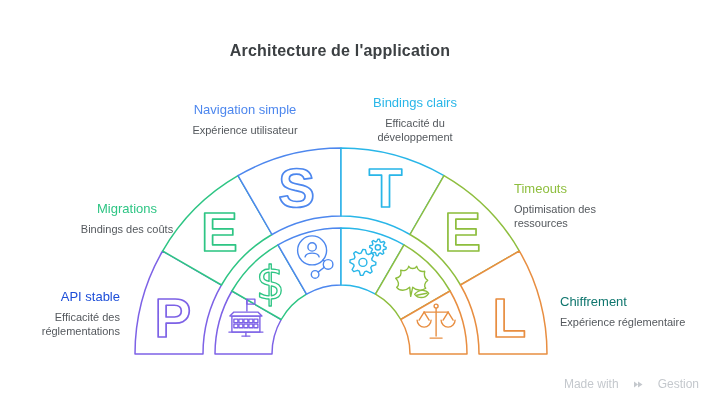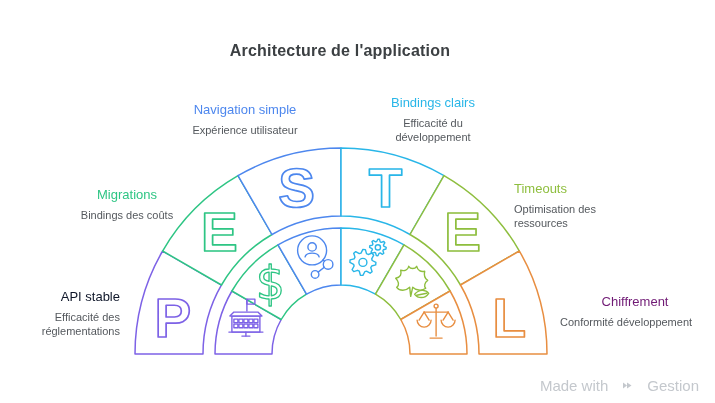--- a/index.html
+++ b/index.html
@@ -5,27 +5,27 @@
   html,body{margin:0;padding:0;background:#fff;}
   body{font-family:"Liberation Sans",sans-serif;}
   .stage{position:relative;width:715px;height:403px;background:#fff;overflow:hidden;text-decoration:underline;}
   .page-title{position:absolute;left:0;top:42px;width:680px;text-align:center;
     font-size:16px;font-weight:bold;color:#3c4043;letter-spacing:.2px;}
   #arch{position:absolute;left:0;top:0;width:715px;height:403px;}
   .label{position:absolute;}
   .label-h{font-size:13px;font-weight:500;margin-bottom:6px;}
   .label-s{font-size:11px;color:#54585d;line-height:1.3;}
   .seg0{left:8px;top:289px;width:112px;text-align:right;}
-  .seg1{left:37px;top:187px;width:180px;text-align:center;}
+  .seg1{left:37px;top:201px;width:180px;text-align:center;}
   .seg2{left:165px;top:102px;width:160px;text-align:center;}
-  .seg3{left:352px;top:95px;width:162px;text-align:center;}
+  .seg3{left:334px;top:95px;width:162px;text-align:center;}
   .seg3 .label-s{max-width:105px;margin:0 auto;}
   .seg4{left:514px;top:181px;width:112px;text-align:left;}
   .seg5{left:560px;top:294px;width:150px;text-align:left;}
-  .watermark{position:absolute;right:16px;top:377px;font-size:15px;color:#c4c8cd;
+  .watermark{position:absolute;right:16px;top:377px;font-size:12px;color:#c4c8cd;
     display:flex;align-items:center;gap:15px;}
 </style>
 </head>
 <body>
 
 <div class="stage">
 
   <div class="page-title">Architecture de l'application</div>
 
   <svg id="arch" viewBox="0 0 715 403" xmlns="http://www.w3.org/2000/svg">
@@ -99,21 +99,21 @@
         <line x1="-12" y1="-11" x2="-7" y2="-3"></line>
         <path d="M-19,-3 A7,7 0 0 0 -5,-3"></path>
         <line x1="12" y1="-11" x2="17" y2="-3"></line>
         <line x1="12" y1="-11" x2="7" y2="-3"></line>
         <path d="M5,-3 A7,7 0 0 0 19,-3"></path>
         <line x1="-6" y1="15" x2="6" y2="15"></line>
       </g>
     </svg>
 
   <div class="label seg0">
-    <div class="label-h" style="color: #0f172a;">API stable</div>
+    <div class="label-h" style="color: #1d4ed8;">API stable</div>
     <div class="label-s">Efficacité des réglementations</div>
   </div>
 
   <div class="label seg1">
     <div class="label-h" style="color: rgb(46, 197, 132);">Migrations</div>
     <div class="label-s">Bindings des coûts</div>
   </div>
 
   <div class="label seg2">
     <div class="label-h" style="color: rgb(77, 135, 238);">Navigation simple</div>
@@ -124,22 +124,22 @@
     <div class="label-h" style="color: rgb(41, 182, 232);">Bindings clairs</div>
     <div class="label-s">Efficacité du développement</div>
   </div>
 
   <div class="label seg4">
     <div class="label-h" style="color: rgb(142, 190, 62);">Timeouts</div>
     <div class="label-s">Optimisation des ressources</div>
   </div>
 
   <div class="label seg5">
-    <div class="label-h" style="color: #701a75; text-align: center;">Chiffrement</div>
-    <div class="label-s">Conformité développement</div>
+    <div class="label-h" style="color: #0f766e;">Chiffrement</div>
+    <div class="label-s">Expérience réglementaire</div>
   </div>
 
   <div class="watermark">
     <span>Made with</span>
     <svg width="9" height="9" viewBox="0 0 9 9">
       <path d="M0,1.5 L4,4.5 L0,7.5 Z" fill="#c4c8cd"></path>
       <path d="M4,1.5 L8.5,4.5 L4,7.5 Z" fill="#c4c8cd"></path>
     </svg>
     <span>Gestion</span>
   </div>

